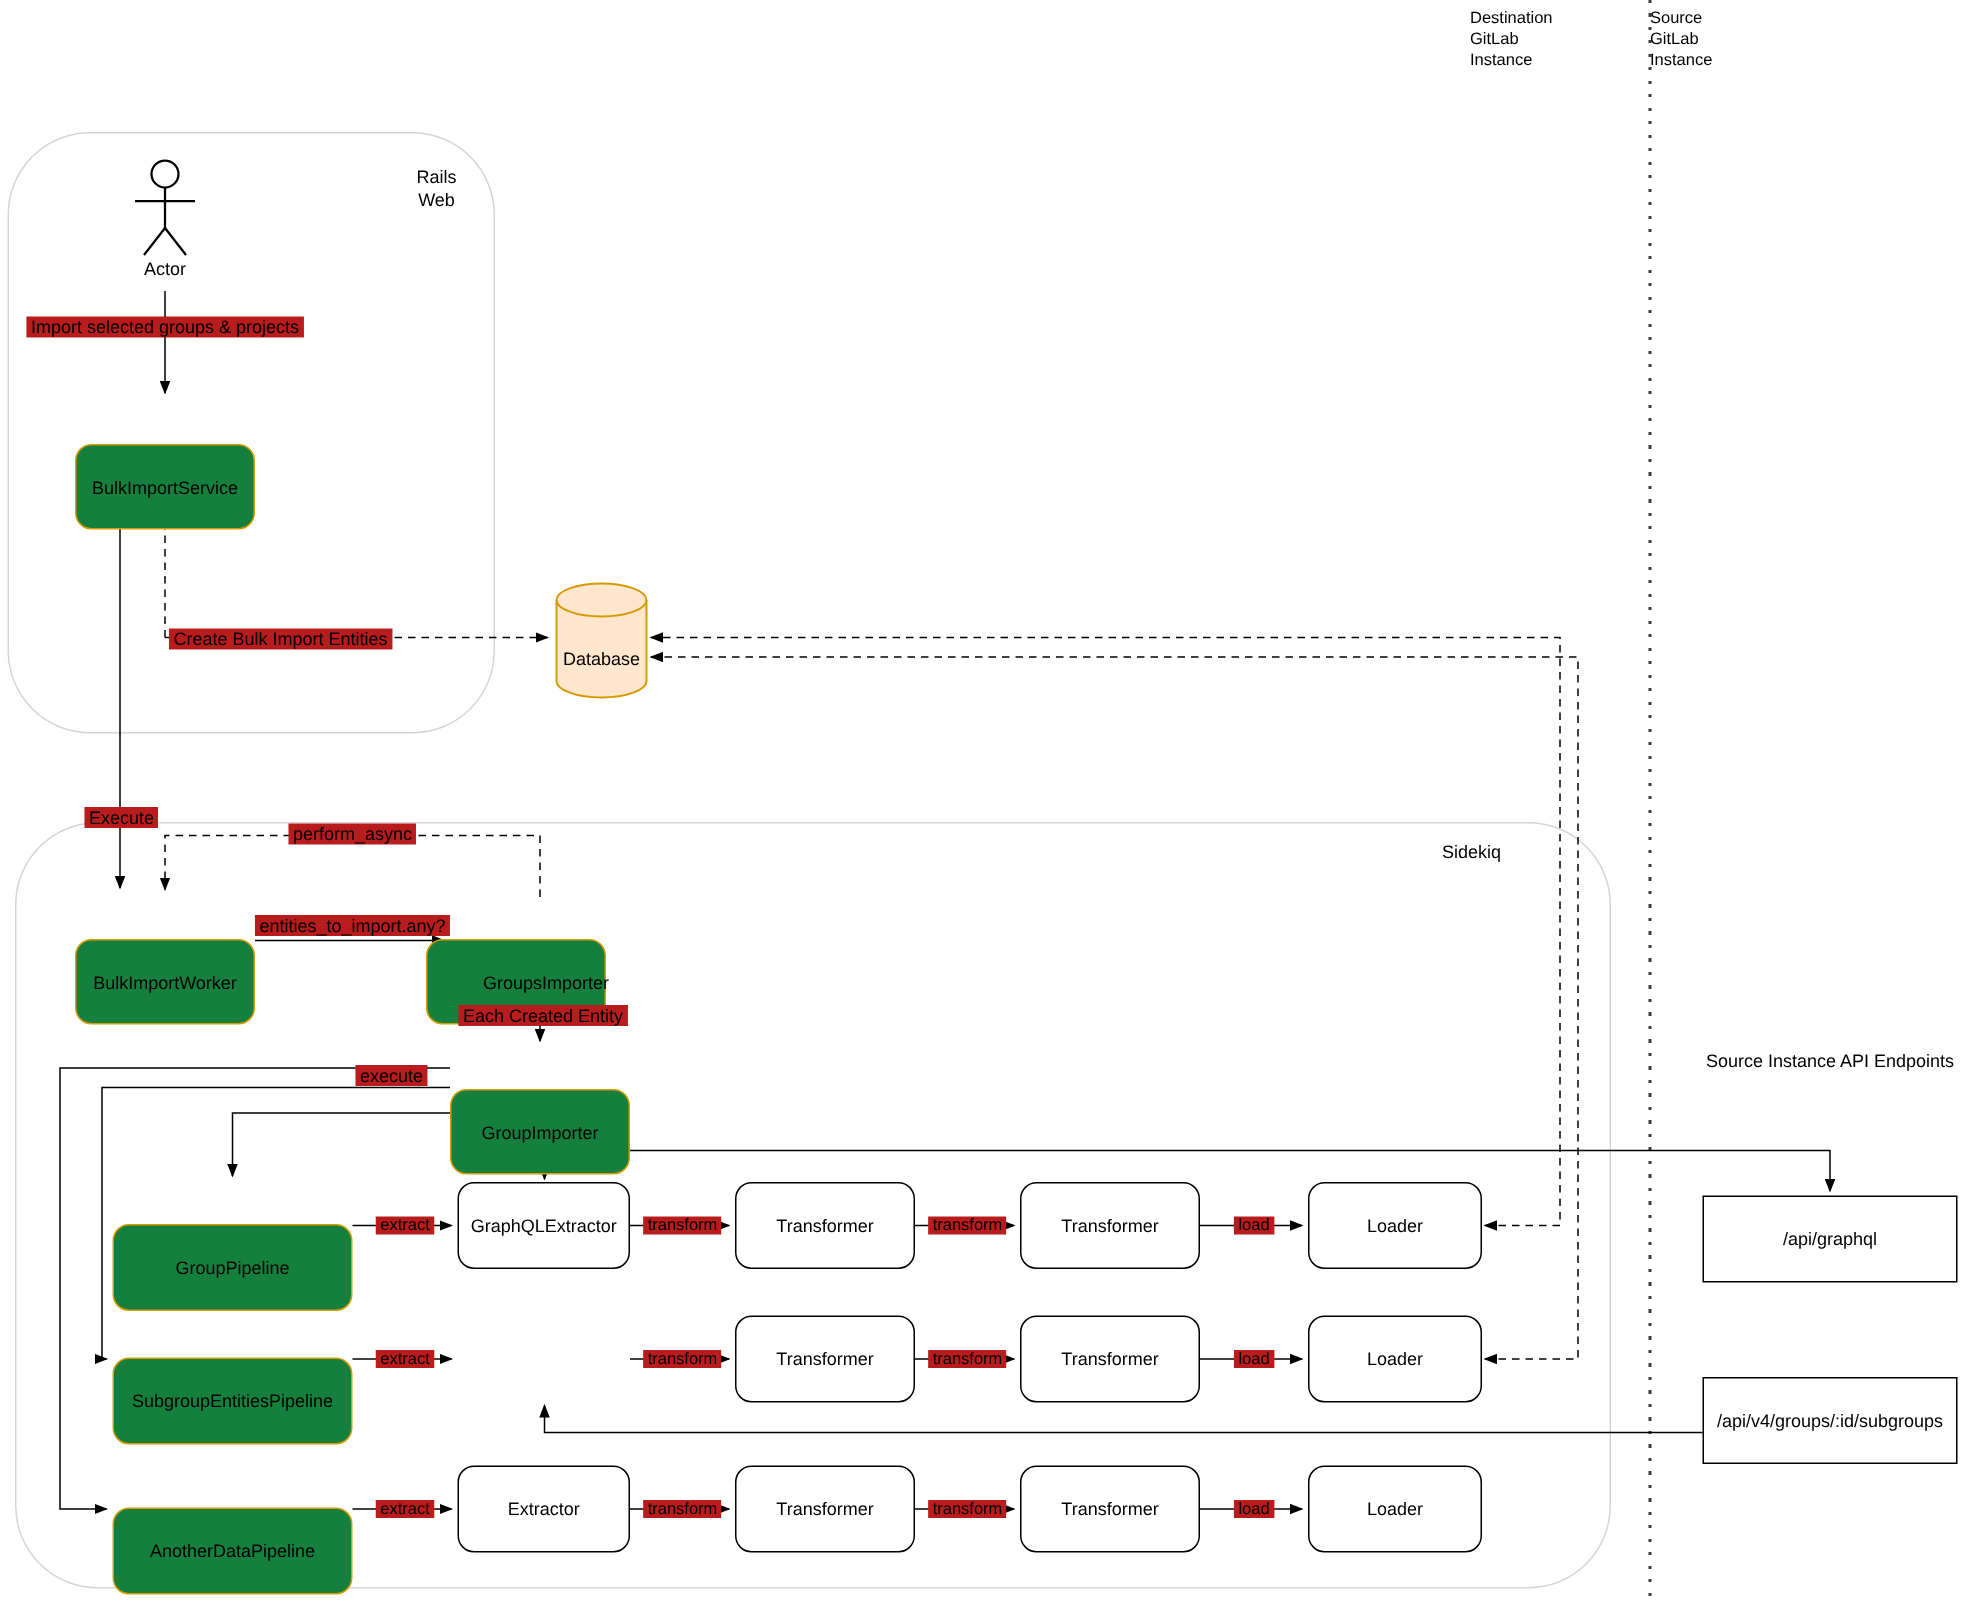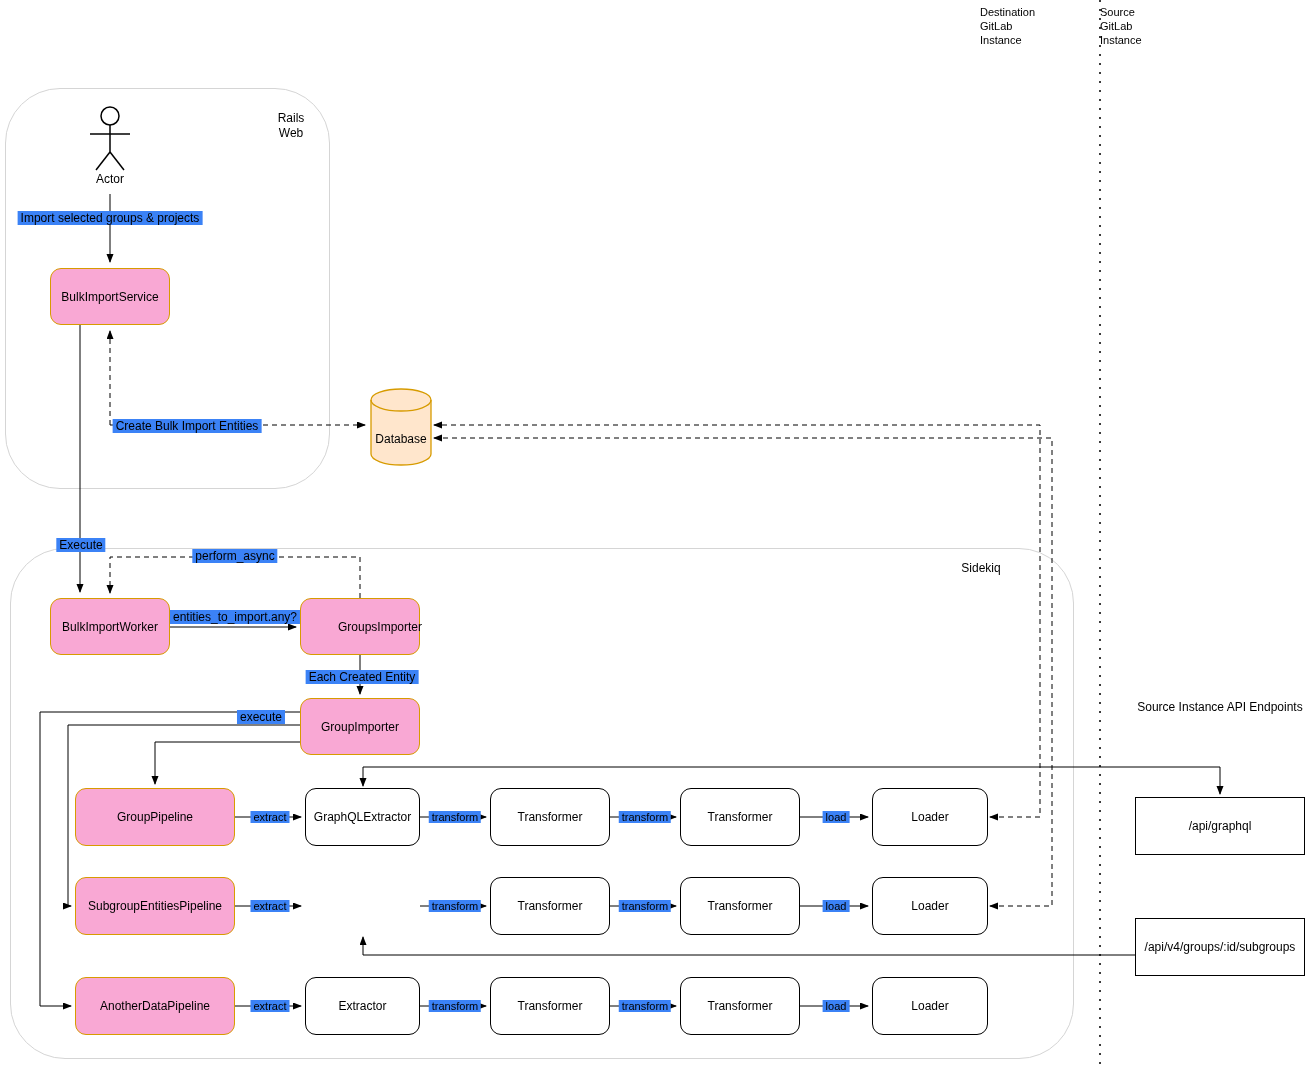--- a/index.html
+++ b/index.html
@@ -6,23 +6,23 @@
   #canvas{position:relative;width:1311px;height:1068px;background:#fff;
           font-family:"Liberation Sans",sans-serif;color:#000;overflow:hidden;}
   .container{position:absolute;border:1px solid #d5d5d5;border-radius:55px;background:transparent;z-index:1;}
   .container-label{position:absolute;font-size:12px;text-align:center;white-space:pre-line;line-height:15px;}
   #edges{position:absolute;left:0;top:0;z-index:2;}
   .lane-label{position:absolute;font-size:11px;line-height:14px;text-align:left;white-space:pre-line;z-index:1;}
   .divider{position:absolute;top:0;height:1068px;width:2px;z-index:1;
            background:repeating-linear-gradient(to bottom,#3b3b3b 0 2px,transparent 2px 9px);}
   .box{position:absolute;display:flex;align-items:center;justify-content:center;text-align:center;
        font-size:12px;background:#fff;border:1px solid #000;border-radius:11px;z-index:3;box-sizing:border-box;}
-  .accent{background:#f9a8d4;border-color:#D79B00;}
+  .accent{background:#15803d;border-color:#D79B00;margin-top:28px;}
   .square{border-radius:0;}
-  .elabel{position:absolute;transform:translate(-50%,-50%);background:#3b82f6;padding:0 3px;
+  .elabel{position:absolute;transform:translate(-50%,-50%);background:#b91c1c;padding:0 3px;
           font-size:11px;white-space:nowrap;z-index:4;}
   .elabel.big{font-size:12px;}
   .figure{position:absolute;z-index:3;}
   .node-caption{position:absolute;font-size:12px;text-align:center;z-index:4;}
   
   .col-pipeline{left:75px;width:160px;}
   .col-extractor{left:305px;width:115px;}
   .col-t1{left:490px;width:120px;}
   .col-t2{left:680px;width:120px;}
   .col-loader{left:872px;width:116px;}
@@ -115,21 +115,21 @@
   <div class="node-caption" style="left:75px;top:172px;width:70px;">Actor</div>
 
   <svg class="figure" style="left:370px;top:388px;" width="62" height="79">
     <path d="M1,12 a30,11 0 0 1 60,0 v54 a30,11 0 0 1 -60,0 z" fill="#FFE6CC" stroke="#D79B00" stroke-width="1.3"></path>
     <path d="M1,12 a30,11 0 0 0 60,0" fill="none" stroke="#D79B00" stroke-width="1.3"></path>
   </svg>
   <div class="node-caption" style="left:370px;top:432px;width:62px;">Database</div>
 
   <div class="box accent" style="left:50px;top:268px;width:120px;height:57px;">BulkImportService</div>
   <div class="box accent" style="left:50px;top:598px;width:120px;height:57px;">BulkImportWorker</div>
-  <div class="box accent" style="left:300px;top:598px;width:120px;height:57px;padding-left:40px;">GroupsImporter</div>
+  <div class="box accent" style="left:284px;top:598px;width:120px;height:57px;padding-left:40px;">GroupsImporter</div>
   <div class="box accent" style="left:300px;top:698px;width:120px;height:57px;">GroupImporter</div>
 
   <div class="box col-extractor row1">GraphQLExtractor</div>
   <div class="box accent col-pipeline row1">GroupPipeline</div>
   <div class="box col-t1 row1">Transformer</div>
   <div class="box col-t2 row1">Transformer</div>
   <div class="box col-loader row1">Loader</div>
 
   <div class="box accent col-pipeline row2">SubgroupEntitiesPipeline</div>
   <div class="box col-t1 row2">Transformer</div>

